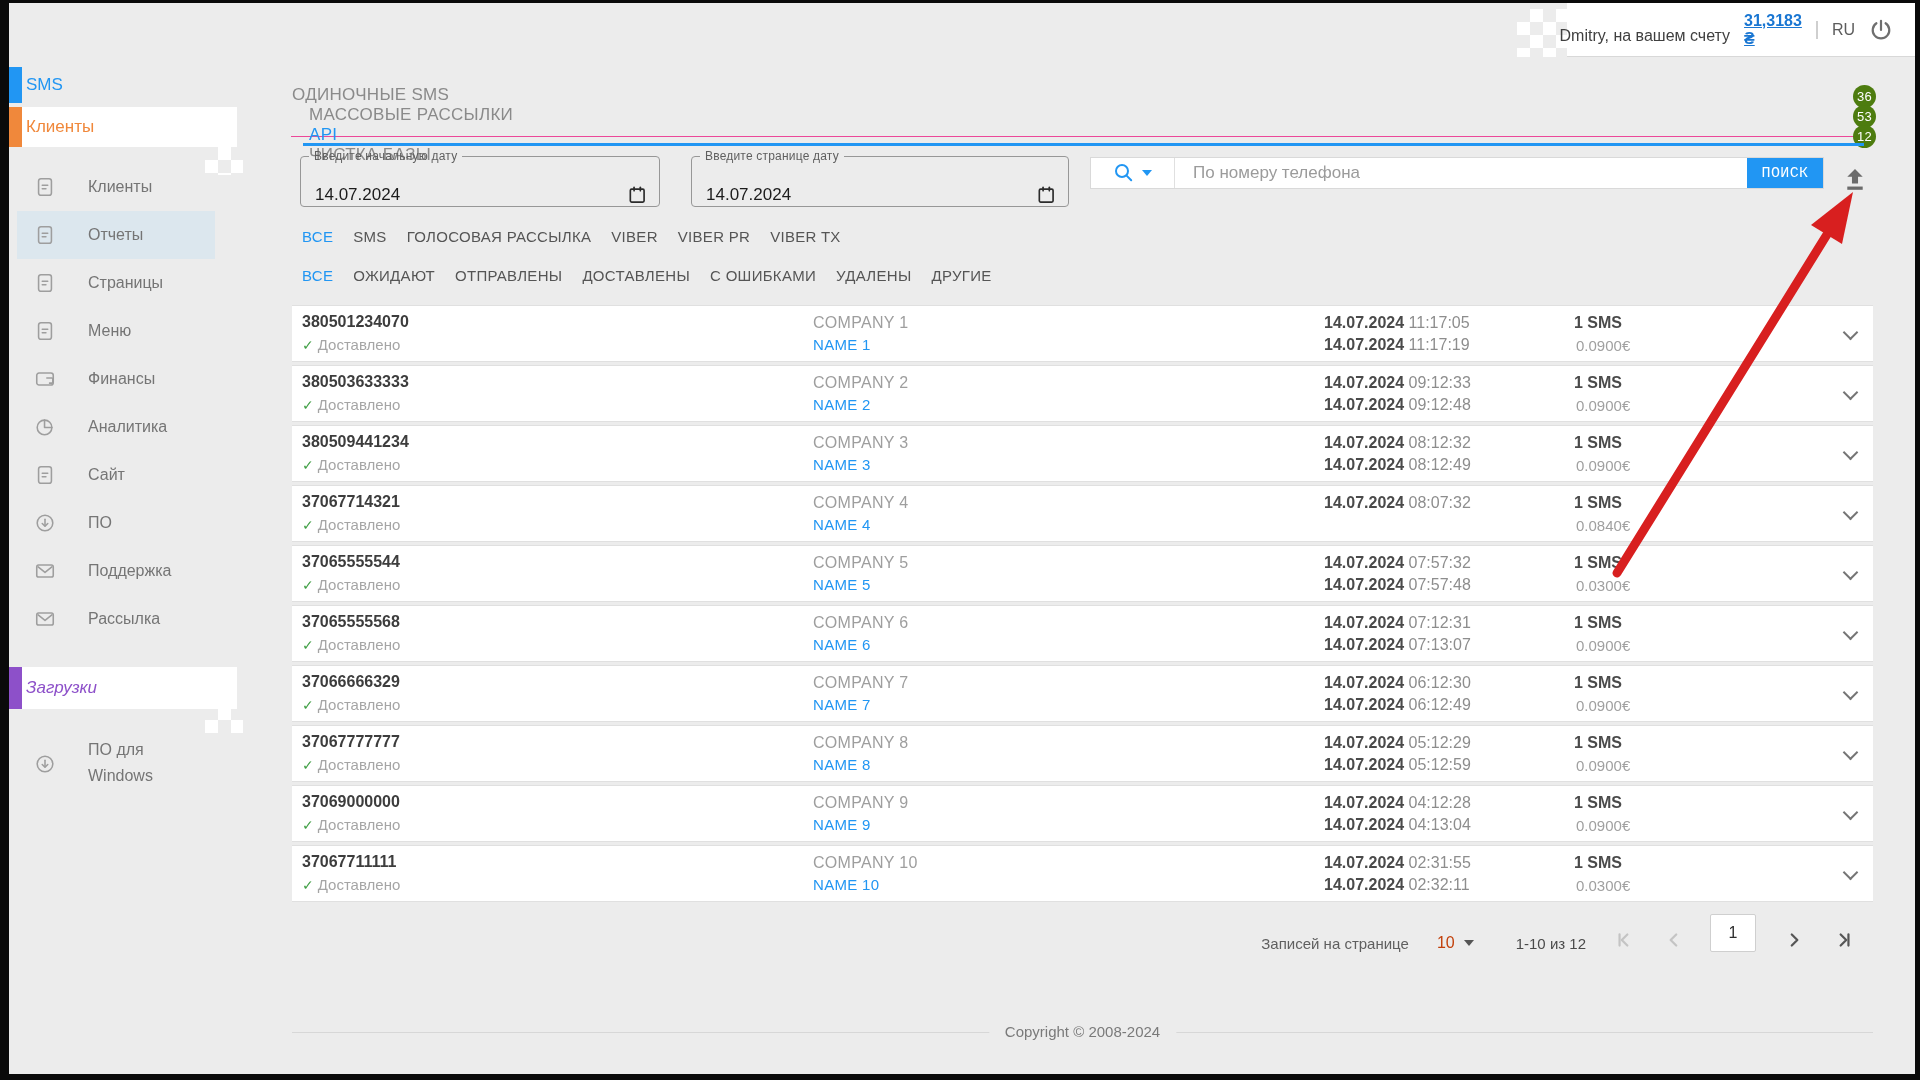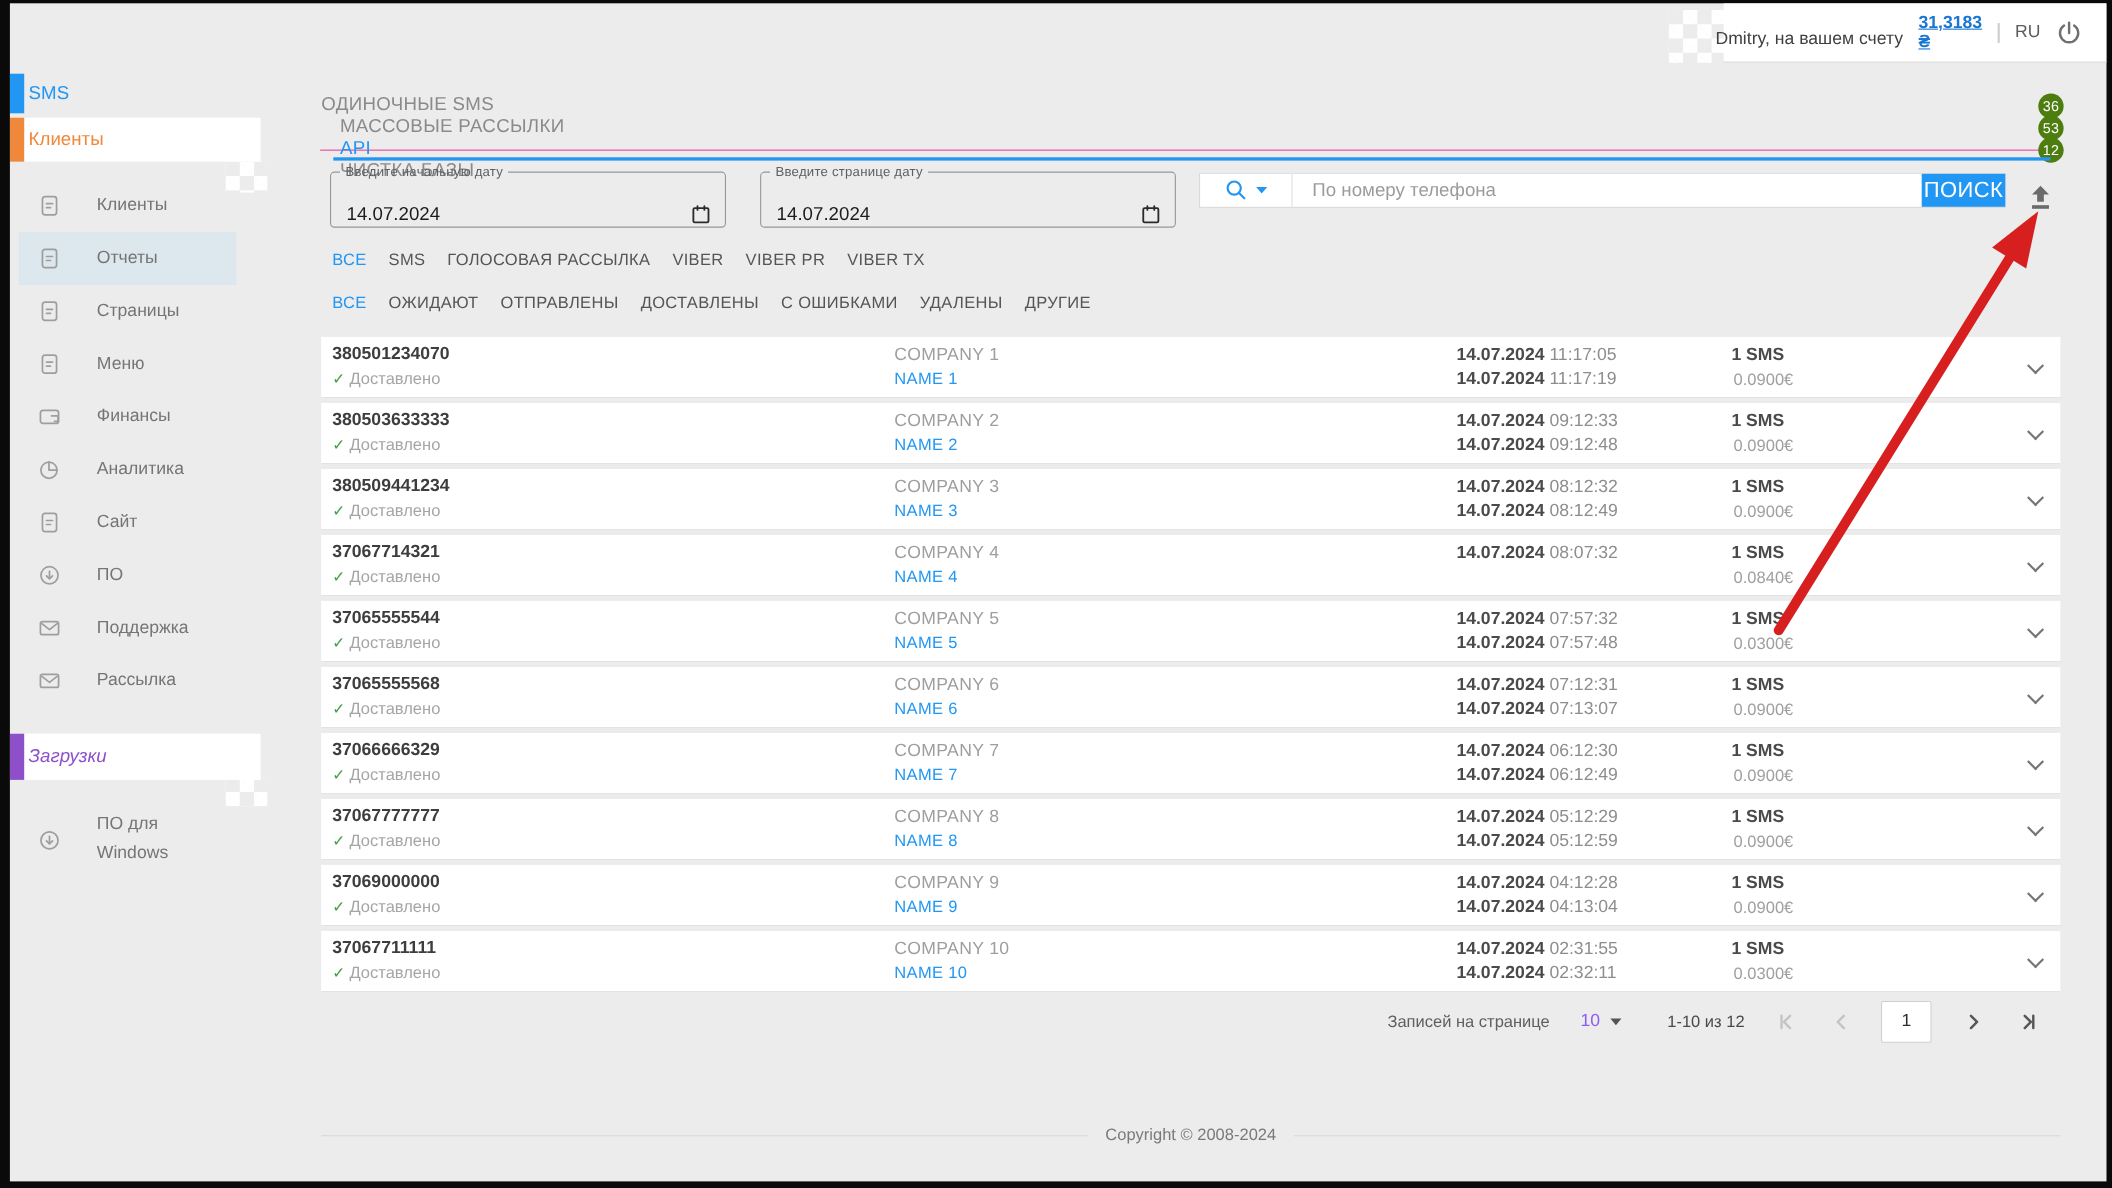--- a/index.html
+++ b/index.html
@@ -75,22 +75,22 @@
   .datefield .cal { position:absolute; right:12px; top:22px; cursor:pointer; }
 
   .searchbox { position:absolute; left:800px; top:8px; width:734px; height:32px; background:#fff;
     border:1px solid #d9d9d9; display:flex; align-items:stretch; }
   .search-type { width:84px; display:flex; align-items:center; justify-content:center; gap:7px;
     border-right:1px solid #e0e0e0; cursor:pointer; }
   .caret { width:0; height:0; border-left:5px solid transparent; border-right:5px solid transparent; border-top:6px solid #2196f3; }
   .search-input { flex:1; border:none; outline:none; padding:0 18px; font-size:17px; color:#3c3c3c;
     font-family:"Liberation Sans",sans-serif; background:transparent; }
   .search-input::placeholder { color:#9b9b9b; opacity:1; }
-  .search-btn { width:76px; background:#2196f3; color:#fff; border:none; font-size:20px; letter-spacing:.4px;
-    cursor:pointer; font-family:Liberation Sans, sans-serif; }
+  .search-btn { width:76px; background:#2196f3; color:#fff; border:none; font-size:15px; letter-spacing:.4px;
+    cursor:pointer; font-family:Liberation Mono, monospace; }
   .upload-btn { position:absolute; left:1551px; top:16px; width:28px; height:30px; cursor:pointer; }
 
   .chips { position:absolute; left:12px; display:flex; gap:20px; }
   .chips-channels { top:225px; } .chips-status { top:264px; }
   .chip { font-size:15px; color:#555; letter-spacing:.3px; cursor:pointer; white-space:nowrap; }
   .chip.active { color:#2196f3; }
 
   .rows { position:absolute; left:2px; top:302px; width:1581px; }
   .row { position:relative; height:57px; margin-bottom:3px; background:#fff;
     border-top:1px solid #e0e0e0; border-bottom:1px solid #e0e0e0; }
@@ -101,24 +101,24 @@
   .row .name { position:absolute; left:521px; top:30px; font-size:15px; color:#2196f3; cursor:pointer; letter-spacing:.3px; }
   .row .d1 { position:absolute; left:1032px; top:8px; font-size:16px; color:#8d8d8d; }
   .row .d2 { position:absolute; left:1032px; top:30px; font-size:16px; color:#8d8d8d; }
   .row b.dt { color:#4a4a4a; }
   .row .count { position:absolute; left:1282px; top:8px; font-size:16px; font-weight:bold; color:#4a4a4a; }
   .row .price { position:absolute; left:1284px; top:31px; font-size:15px; color:#a0a0a0; }
   .row .chev { position:absolute; left:1552px; top:20px; width:13px; height:13px; cursor:pointer; }
   .chev::before { content:""; position:absolute; left:1px; top:1px; width:9px; height:9px;
     border-right:2px solid #757575; border-bottom:2px solid #757575; transform:rotate(45deg); }
 
-  .pagination { position:absolute; right:19px; top:903px; height:46px; display:flex; align-items:center; }
+  .pagination { position:absolute; right:19px; top:903px; height:46px; display:flex; align-items:flex-end; }
   .pg-label { font-size:15px; color:#5f5f5f; }
   .pg-select { display:flex; align-items:center; gap:9px; margin-left:28px; cursor:pointer; }
-  .pg-select .v { font-size:16px; color:#8b5cf6; }
+  .pg-select .v { font-size:16px; color:#c2410c; }
   .caret-dark { width:0;height:0;border-left:5px solid transparent;border-right:5px solid transparent;border-top:6px solid #555; }
   .pg-range { font-size:15px; color:#4a4a4a; margin-left:42px; }
   .pg-nav { margin-left:26px; width:24px; height:24px; display:flex; align-items:center; justify-content:center; cursor:pointer; }
   .pg-nav.disabled { color:#c4c4c4; cursor:default; }
   .pg-nav.on { color:#565656; }
   .pg-page { margin-left:24px; width:46px; height:38px; background:#fff; border:1px solid #cfcfcf; border-radius:2px;
     display:flex; align-items:center; justify-content:center; font-size:16px; color:#2e2e2e; }
   .pg-nav:nth-of-type(1) { margin-left:38px; }
 
   .footer-line { position:absolute; left:2px; top:1029px; width:1581px; height:1px; background:#d7d7d7; }

